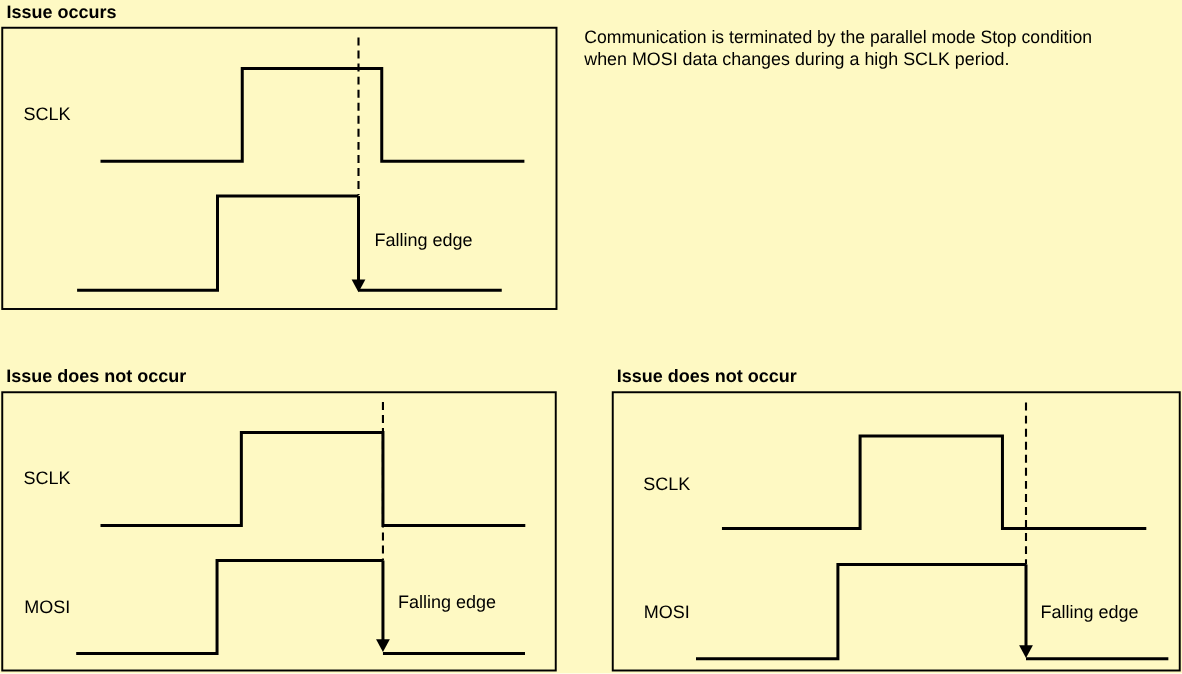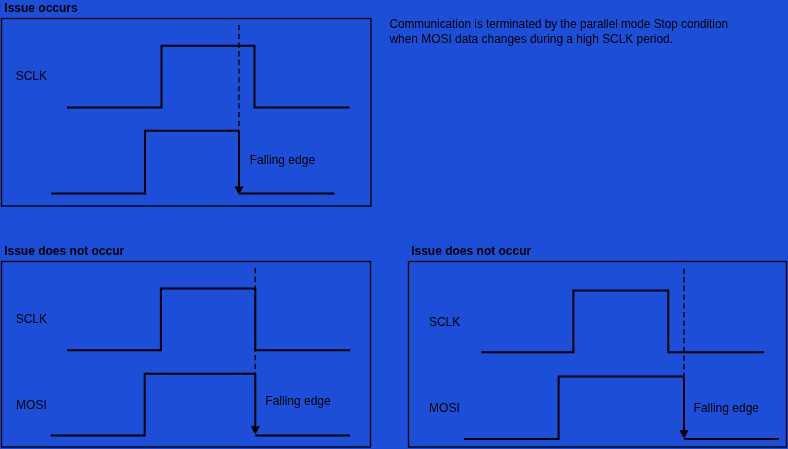--- a/index.html
+++ b/index.html
@@ -1,16 +1,16 @@
 <!DOCTYPE html>
 <html><head>
 <meta charset="utf-8">
 <style>
   html,body{margin:0;padding:0;background:#ffffff;}
-  .page{position:relative;width:788px;height:449px;background:#1d4ed8;overflow:hidden;
+  .page{position:relative;width:788px;height:449px;background:#fef9c3;overflow:hidden;
         font-family:"Liberation Sans", sans-serif;}
   svg text{font-family:"Liberation Sans", sans-serif;fill:#000000;}
 </style>
 </head>
 <body>
 <div class="page">
 <svg width="788" height="449" viewBox="0 0 788 449" xmlns="http://www.w3.org/2000/svg">
 
   <text x="4.3" y="12.2" font-size="12" font-weight="bold">Issue occurs</text>
 

